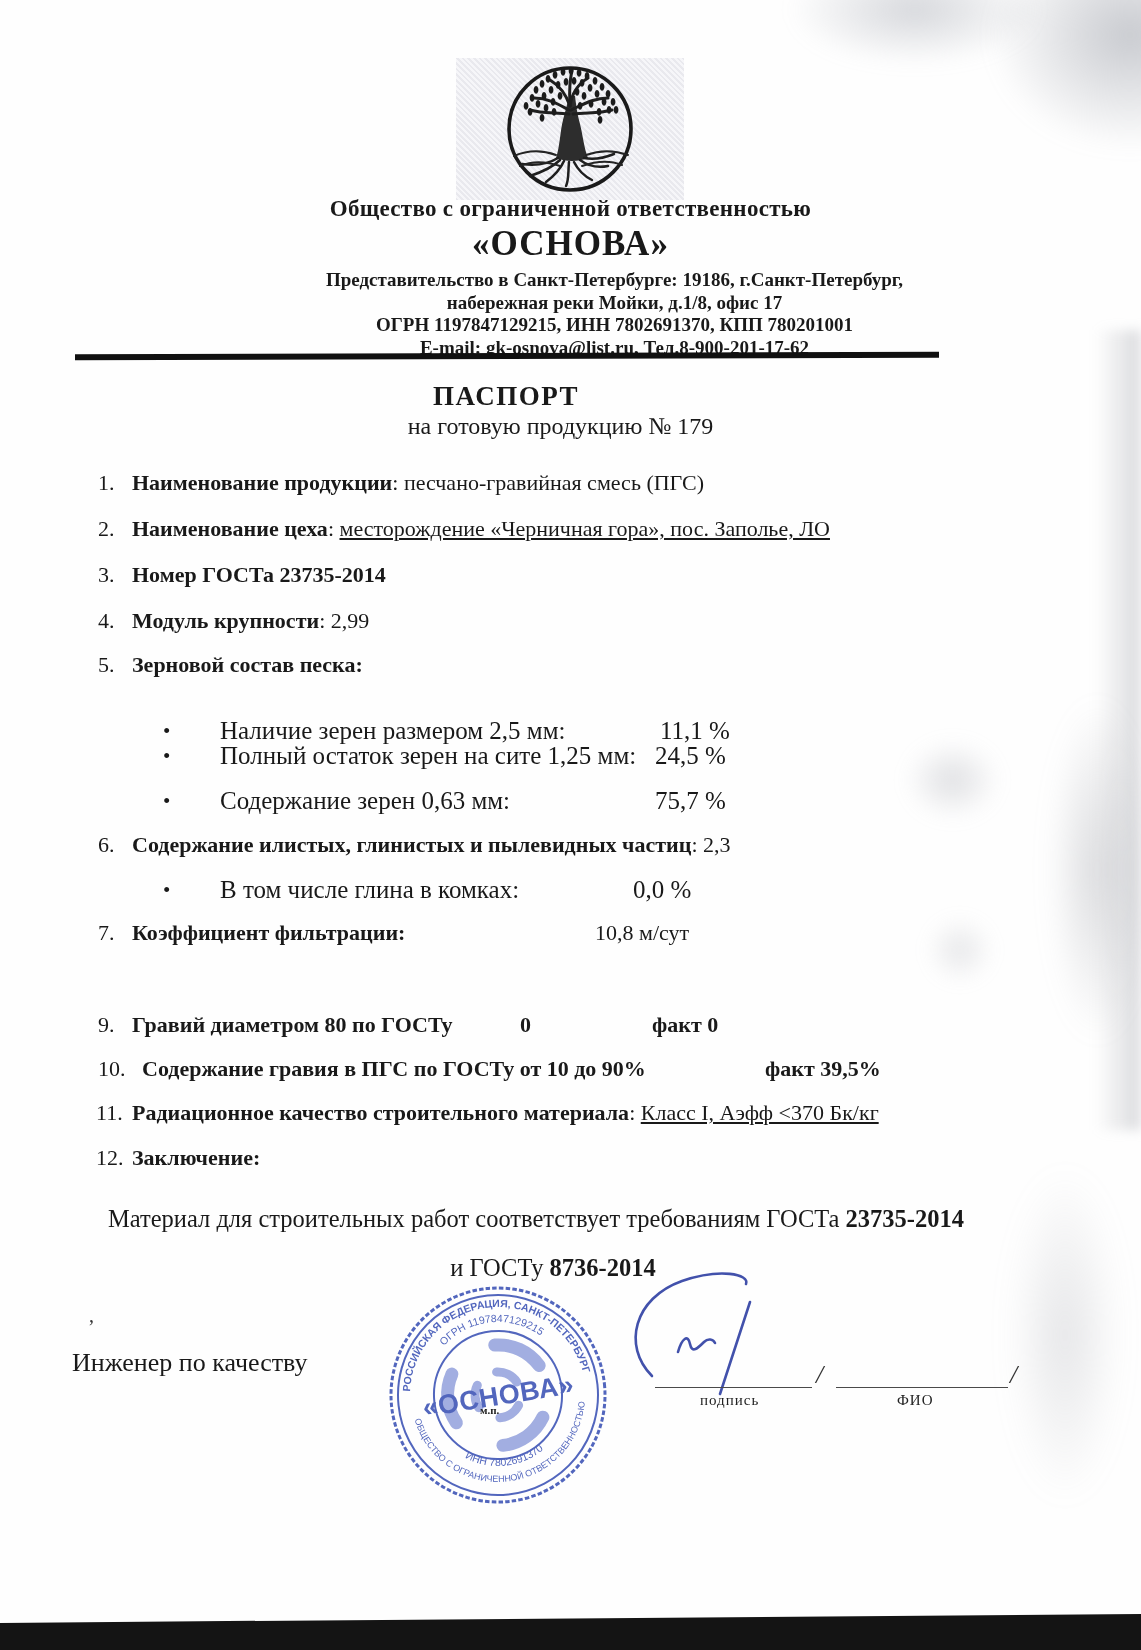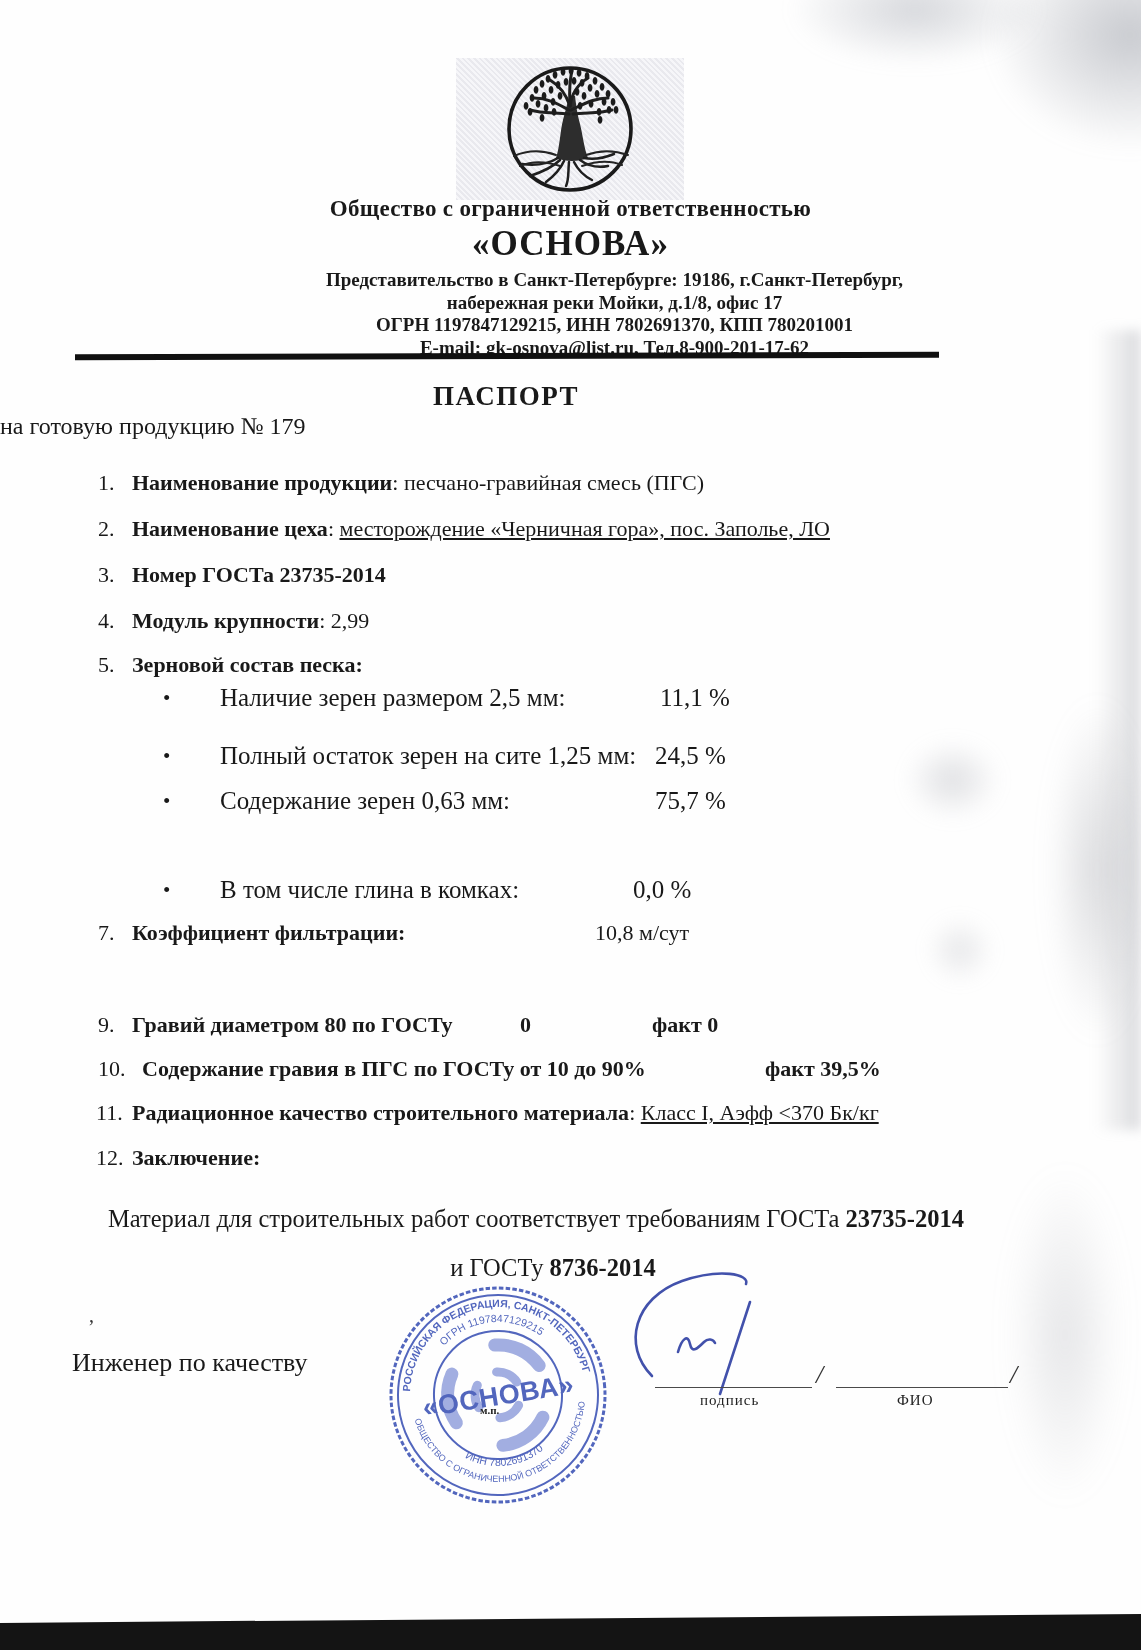--- a/index.html
+++ b/index.html
@@ -24,21 +24,21 @@
   .logo-box{left:456px;top:58px;width:228px;height:142px;
     background:repeating-linear-gradient(45deg,#e9e9ee 0 2px,#f6f6f9 2px 4px);}
   .hline{left:0;width:1141px;text-align:center;font-weight:700;white-space:nowrap;}
   .org-type{top:196px;font-size:23px;letter-spacing:.3px;}
   .org-name{top:224px;font-size:35px;letter-spacing:1px;}
   .addr{font-size:19px;margin-left:44px;}
   .a1{top:269px;} .a2{top:292px;} .a3{top:314px;} .a4{top:337px;}
   .u{text-decoration:underline;}
   .rule{left:75px;top:353px;width:864px;height:6px;background:#101010;transform:rotate(-0.15deg);}
   .title{left:0;width:1012px;top:381px;text-align:center;font-size:27px;font-weight:700;letter-spacing:1.5px;font-family:Liberation Serif, serif;}
-  .subtitle{left:0;width:1121px;top:413px;font-size:24px;}
+  .subtitle{left:0;width:1121px;top:413px;text-align:center;font-size:24px;}
   
   .line{position:absolute;left:98px;width:1010px;font-size:22px;white-space:nowrap;}
   .line .num{display:inline-block;width:34px;font-weight:400;}
   .line.wide .num{width:44px;}
   .b{font-weight:700;}
   .val{position:absolute;top:0;font-weight:400;}
   .valb{position:absolute;top:0;font-weight:700;}
   .bline{position:absolute;left:163px;width:950px;font-size:25px;white-space:nowrap;}
   .bline .dot{display:inline-block;width:57px;font-size:21px;vertical-align:1px;}
   .para{position:absolute;left:108px;width:990px;font-size:24.5px;white-space:nowrap;}
@@ -113,24 +113,25 @@
 
   <div class="abs title">ПАСПОРТ</div>
   <div class="abs subtitle">на готовую продукцию № 179</div>
 
   <div class="line" style="top:470px"><span class="num">1.</span><span class="b">Наименование продукции</span><span>: песчано-гравийная смесь (ПГС)</span></div>
   <div class="line" style="top:516px"><span class="num">2.</span><span class="b">Наименование цеха</span><span>: </span><span class="u">месторождение «Черничная гора», пос. Заполье, ЛО</span></div>
   <div class="line" style="top:562px"><span class="num">3.</span><span class="b">Номер ГОСТа 23735-2014</span></div>
   <div class="line" style="top:608px"><span class="num">4.</span><span class="b">Модуль крупности</span><span>: 2,99</span></div>
   <div class="line" style="top:652px"><span class="num">5.</span><span class="b">Зерновой состав песка:</span></div>
 
-  <div class="bline" style="top:684px"><span class="dot">•</span><span>Наличие зерен размером 2,5 мм:</span><span class="val" style="left:497px">11,1 %</span></div>
+  <div class="bline" style="top:717px"><span class="dot">•</span><span>Наличие зерен размером 2,5 мм:</span><span class="val" style="left:497px">11,1 %</span></div>
   <div class="bline" style="top:742px"><span class="dot">•</span><span>Полный остаток зерен на сите 1,25 мм:</span><span class="val" style="left:492px">24,5 %</span></div>
   <div class="bline" style="top:787px"><span class="dot">•</span><span>Содержание зерен 0,63 мм:</span><span class="val" style="left:492px">75,7 %</span></div>
 
+  <div class="line" style="top:832px"><span class="num">6.</span><span class="b">Содержание илистых, глинистых и пылевидных частиц</span><span>: 2,3</span></div>
 
   <div class="bline" style="top:876px"><span class="dot">•</span><span>В том числе глина в комках:</span><span class="val" style="left:470px">0,0 %</span></div>
 
   <div class="line" style="top:920px"><span class="num">7.</span><span class="b">Коэффициент фильтрации:</span><span class="val" style="left:497px">10,8 м/сут</span></div>
   <div class="line" style="top:1012px"><span class="num">9.</span><span class="b">Гравий диаметром 80 по ГОСТу</span><span class="valb" style="left:422px">0</span><span class="valb" style="left:554px">факт 0</span></div>
   <div class="line wide" style="top:1056px"><span class="num">10.</span><span class="b">Содержание гравия в ПГС по ГОСТу от 10 до 90%</span><span class="valb" style="left:667px">факт 39,5%</span></div>
   <div class="line wide" style="top:1100px;left:96px"><span class="num" style="width:36px">11.</span><span class="b">Радиационное качество строительного материала</span><span>: </span><span class="u">Класс I, Аэфф &lt;370 Бк/кг</span></div>
   <div class="line wide" style="top:1145px;left:96px"><span class="num" style="width:36px">12.</span><span class="b">Заключение:</span></div>
 
   <div class="para" style="top:1205px"><span>Материал для строительных работ соответствует требованиям ГОСТа </span><span class="b">23735-2014</span></div>

